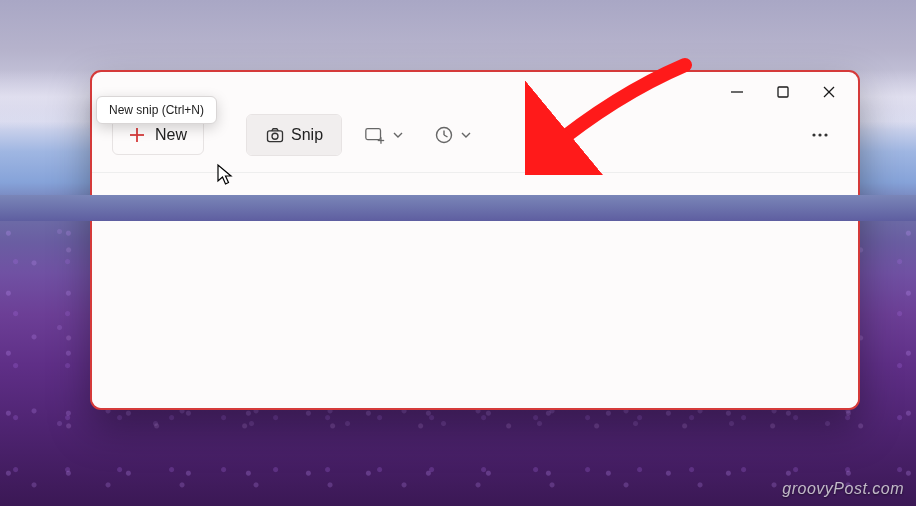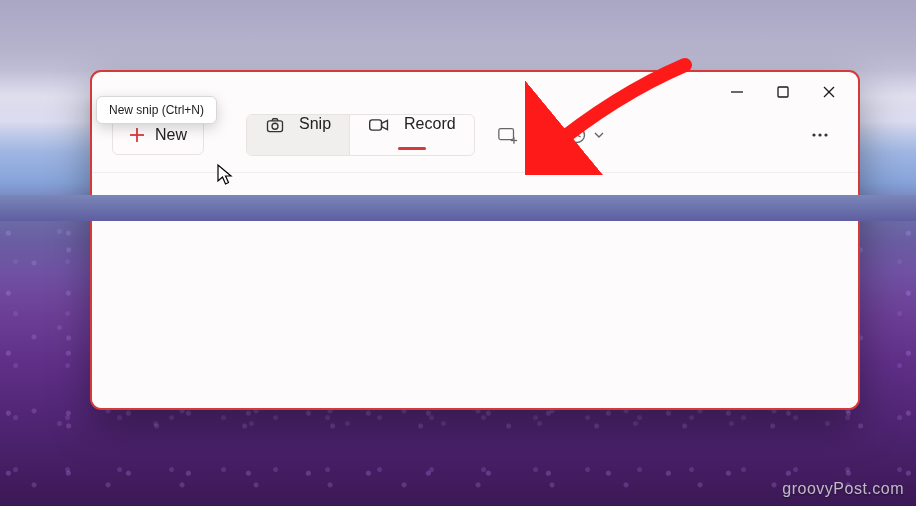--- a/index.html
+++ b/index.html
@@ -48,21 +48,21 @@
       radial-gradient(circle at 78% 34%, rgba(220,170,255,.20) 0 2px, transparent 3px),
       radial-gradient(circle at 30% 80%, rgba(170,110,230,.25) 0 2px, transparent 3px),
       radial-gradient(circle at 62% 12%, rgba(200,150,255,.18) 0 2px, transparent 3px);
     background-size: 60px 60px, 74px 74px, 88px 88px, 52px 52px, 96px 96px;
     pointer-events:none;
   }
 
   .watermark{
     position:absolute; right:12px; bottom:8px;
     color:rgba(255,255,255,.7);
-    font-size:16px; letter-spacing:.5px;
+    font-size:16px; font-style:italic; letter-spacing:.5px;
     text-shadow:0 1px 2px rgba(0,0,0,.5);
   }
 
   
   .window{
     position:absolute;
     left:90px; top:70px;
     width:770px; height:340px;
     background:#fdfbfb;
     border:2px solid #d53a3a;
@@ -104,21 +104,21 @@
 
   .segmented{
     display:flex;
     border:1px solid #e7e3e3;
     border-radius:6px;
     overflow:hidden;
     background:#fdfbfb;
   }
   .seg{
     position:relative;
-    display:flex; align-items:flex-start; gap:14px;
+    display:flex; align-items:center; gap:6px;
     height:40px; padding:0 18px;
     font-size:16px; color:#222;
   }
   .seg.active{ background:#f1eeee; }
   .seg + .seg{ border-left:1px solid #e7e3e3; }
   .seg .underline{
     position:absolute; left:50%; transform:translateX(-50%);
     bottom:5px; width:28px; height:3px; border-radius:3px;
     background:#d53a3a;
   }
@@ -208,28 +208,20 @@
 
       <div class="segmented">
         <div class="seg active">
           <svg width="20" height="20" viewBox="0 0 24 24" fill="none" stroke="#333" stroke-width="1.6">
             <rect x="3" y="7" width="18" height="13" rx="2.5"></rect>
             <path d="M8 7 L9.8 4.5 L14.2 4.5 L16 7"></path>
             <circle cx="12" cy="13.5" r="3.6"></circle>
           </svg>
           <span>Snip</span>
         </div>
-        <div class="seg">
-          <svg width="22" height="20" viewBox="0 0 26 20" fill="none" stroke="#333" stroke-width="1.6">
-            <rect x="2" y="4" width="14" height="12" rx="3"></rect>
-            <path d="M16 8 L23 4.5 L23 15.5 L16 12 Z"></path>
-          </svg>
-          <span>Record</span>
-          <div class="underline"></div>
-        </div>
       </div>
 
       <div class="icon-btn">
         <svg width="22" height="20" viewBox="0 0 24 20" fill="none" stroke="#666" stroke-width="1.4">
           <rect x="2" y="3" width="16" height="12" rx="2"></rect>
           <line x1="15" y1="16" x2="22" y2="16"></line>
           <line x1="18.5" y1="12.5" x2="18.5" y2="19.5"></line>
         </svg>
         <svg width="12" height="12" viewBox="0 0 12 12">
           <path d="M2 4 L6 8 L10 4" fill="none" stroke="#666" stroke-width="1.4"></path>

